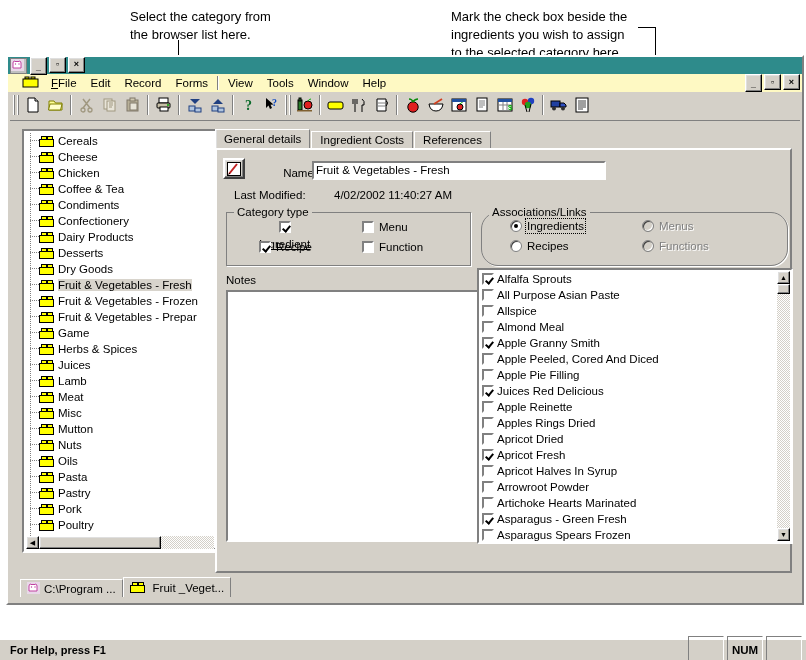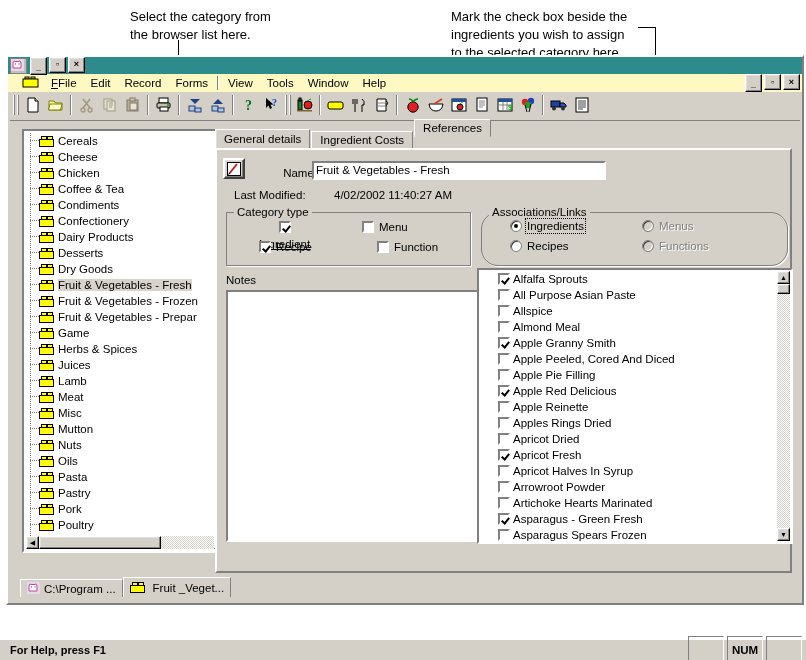--- a/index.html
+++ b/index.html
@@ -110,21 +110,21 @@
        display:inline-flex;align-items:center;justify-content:center;flex:0 0 auto;box-sizing:border-box;}
   .rad.on:after{content:"";width:4px;height:4px;border-radius:50%;background:#000;}
   .rad.dis{background:#d4d0c8;}
   .ctl{display:flex;align-items:center;gap:5px;font-size:11.5px;}
   .dis{color:#808080;text-shadow:1px 1px 0 #ffffff;}
   .focusring{outline:1px dotted #000;outline-offset:1px;}
 
   
   #ingbox{position:absolute;background:#fff;border:2px solid;border-color:#808080 #ffffff #ffffff #808080;}
   .inglist{position:absolute;left:1px;top:1px;right:15px;bottom:1px;overflow:hidden;}
-  .ingrow{height:16px;display:flex;align-items:center;gap:3px;padding-left:18px;font-size:11.5px;white-space:nowrap;}
+  .ingrow{height:16px;display:flex;align-items:center;gap:3px;padding-left:2px;font-size:11.5px;white-space:nowrap;}
 
   
   .tbarea{position:absolute;left:10px;bottom:4px;height:20px;display:flex;align-items:flex-end;margin-top:13px;}
   .ttab{height:18px;padding:0 6px;display:flex;align-items:center;gap:4px;font-size:11.5px;
         background:#d4d0c8;border:1px solid;border-color:#ffffff #808080 #808080 #ffffff;
         border-bottom:none;box-sizing:border-box;}
   .ttab.sel{height:20px;}
 
   
   #status{position:absolute;left:0;bottom:0;width:806px;height:20px;background:#d4d0c8;
@@ -753,21 +753,21 @@
     </div>
 
     <div id="detail">
       <div class="tabstrip">
         <div class="tab active">
             <span>General details</span>
           </div>
         <div class="tab" style="margin-bottom:0;">
             <span>Ingredient Costs</span>
           </div>
-        <div class="tab" style="margin-bottom:12px;">
+        <div class="tab" style="margin-bottom:0;">
             <span>References</span>
           </div>
       </div>
 
       <div class="tabbody">
 
         <div style="position:absolute;left:6px;top:8px;width:22px;height:21px;background:#d4d0c8;
                     border:2px solid;border-color:#ffffff #404040 #404040 #ffffff;
                     box-shadow:inset -1px -1px 0 #808080, inset 1px 1px 0 #dfdfdf;
                     display:flex;align-items:center;justify-content:center;box-sizing:border-box;">
@@ -790,21 +790,21 @@
             <span style="text-decoration:underline;text-decoration-skip-ink:none;text-underline-offset:1px;">Ingredient</span>
           </div>
           <div class="ctl" style="position:absolute;left:135px;top:8px;">
             <span class="chk"></span>
             <span>Menu</span>
           </div>
           <div class="ctl" style="position:absolute;left:32px;top:28px;">
             <span class="chk on"></span>
             <span>Recipe</span>
           </div>
-          <div class="ctl" style="position:absolute;left:135px;top:28px;margin-left:15px;">
+          <div class="ctl" style="position:absolute;left:135px;top:28px;">
             <span class="chk"></span>
             <span>Function</span>
           </div>
         </div>
 
         <div class="lbl" style="position:absolute;left:9px;top:124px;">Notes</div>
         <div class="sunken" style="position:absolute;left:9px;top:140px;width:240px;height:248px;">
           <div class="sb-v" style="bottom:2px;">
             <div class="sbbtn">
                 <span>▲</span>
@@ -861,21 +861,21 @@
             <div class="ingrow">
                 <span class="chk"></span>
                 <span>Apple Peeled, Cored And Diced</span>
               </div>
             <div class="ingrow">
                 <span class="chk"></span>
                 <span>Apple Pie Filling</span>
               </div>
             <div class="ingrow">
                 <span class="chk on"></span>
-                <span>Apple Red Delicious</span>
+                <span>Juices Red Delicious</span>
               </div>
             <div class="ingrow">
                 <span class="chk"></span>
                 <span>Apple Reinette</span>
               </div>
             <div class="ingrow">
                 <span class="chk"></span>
                 <span>Apples Rings Dried</span>
               </div>
             <div class="ingrow">

